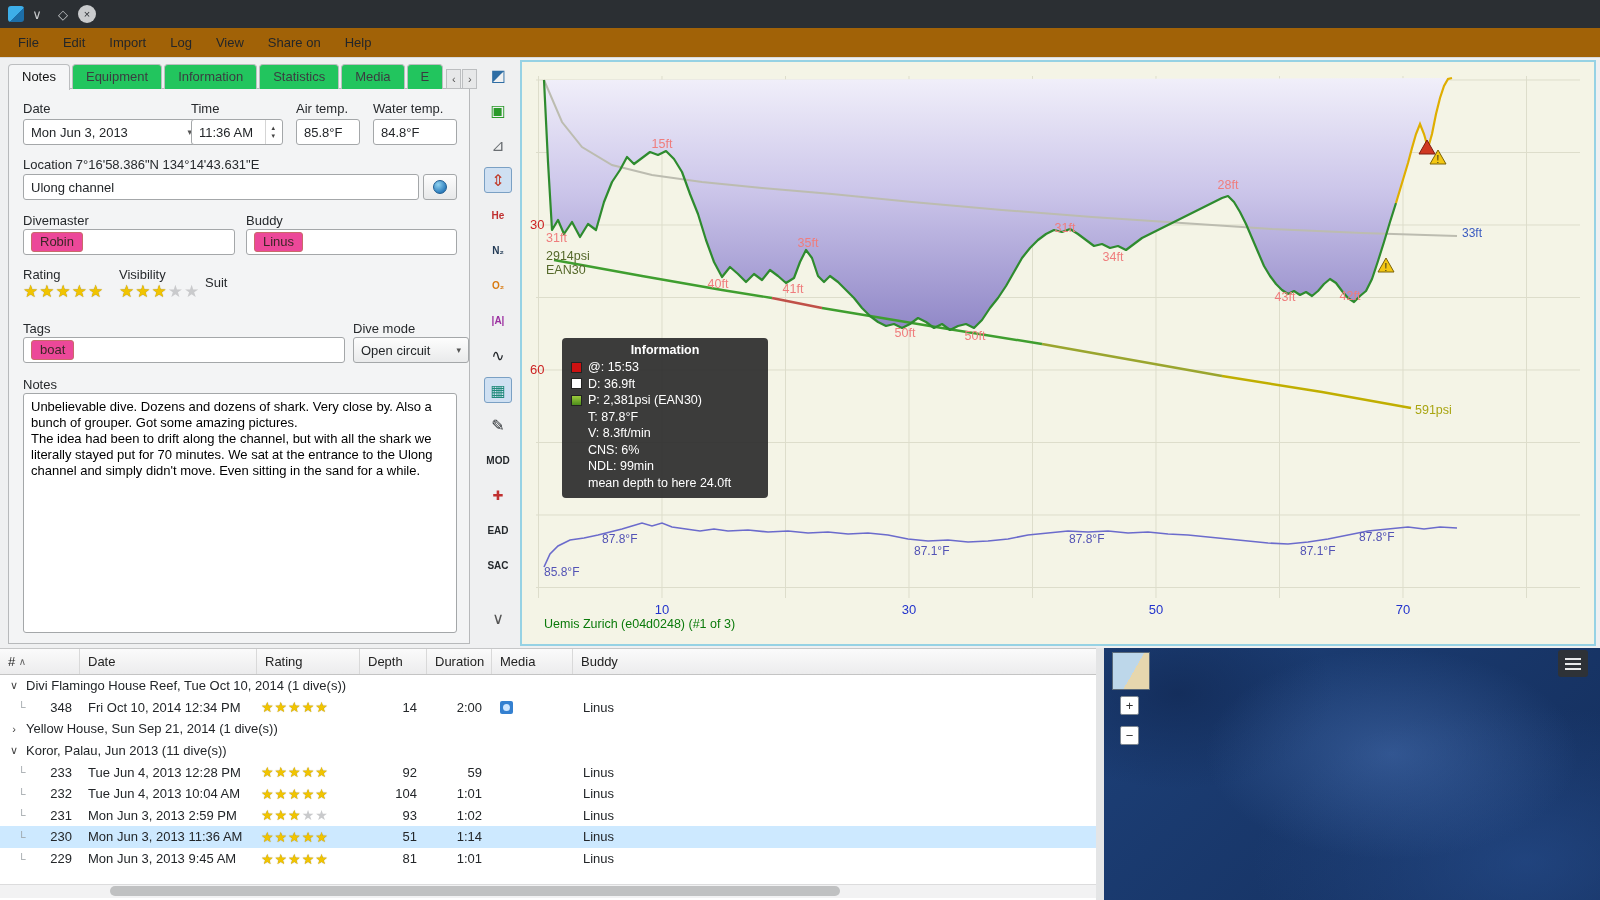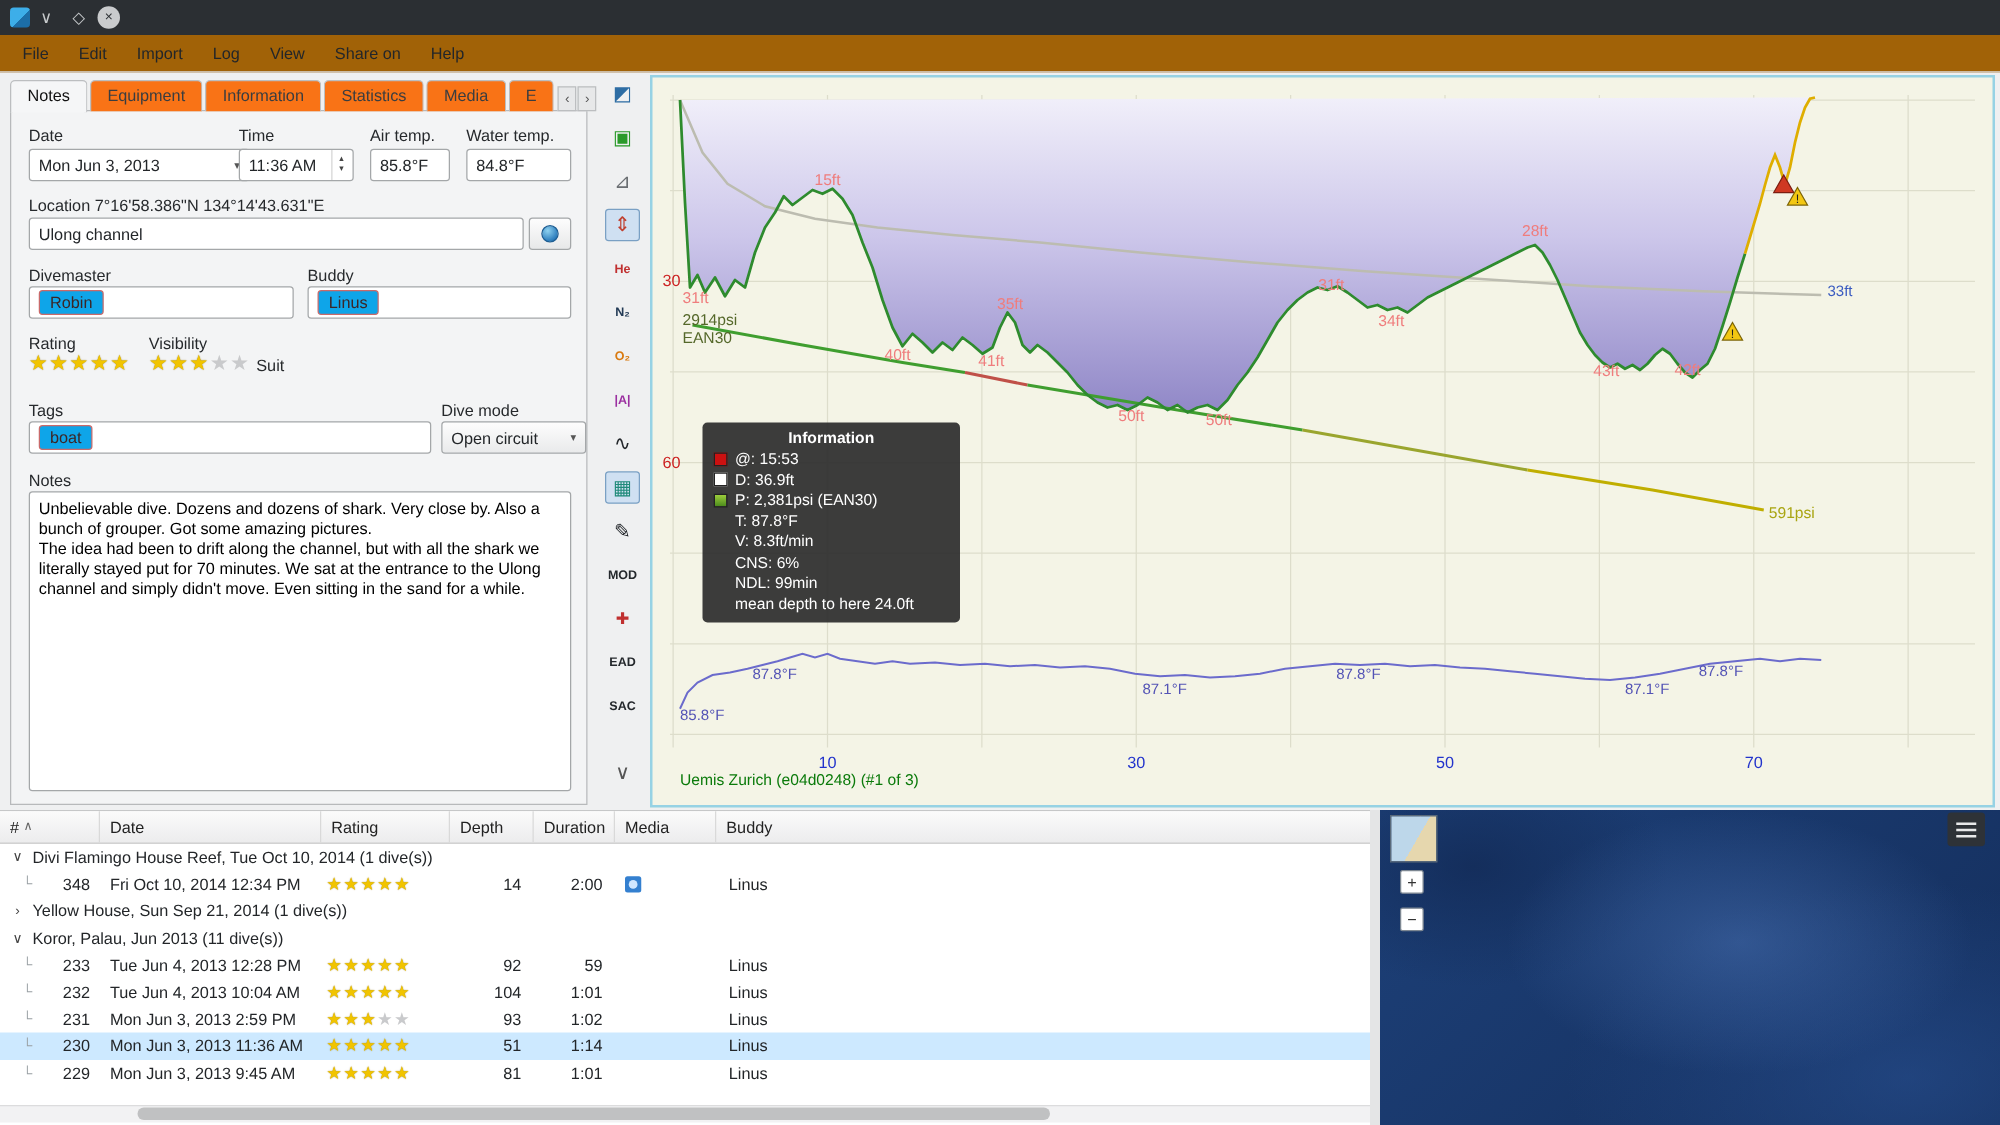--- a/index.html
+++ b/index.html
@@ -9,30 +9,30 @@
 #titlebar{position:absolute;left:0;top:0;width:1600px;height:28px;background:#2b2f33;color:#dcdfe1;display:flex;align-items:center}
 #appicon{width:16px;height:16px;margin-left:8px;border-radius:3px;background:linear-gradient(135deg,#3daee9 55%,#1c6ea8 55%);}
 #wtitle{flex:1;text-align:center;font-size:13px}
 .wctl{width:26px;text-align:center;color:#c7cacc;font-size:13px;cursor:default}
 #closebtn{width:18px;height:18px;border-radius:50%;background:#c9cbcd;color:#2b2f33;font-size:11px;line-height:18px;text-align:center;margin:0 8px 0 2px}
 
 #menubar{position:absolute;left:0;top:28px;width:1600px;height:30px;background:#a16207;border-bottom:1px solid #d9dadb;display:flex;align-items:center;padding-left:6px}
 .menu-item{padding:0 12px;height:30px;display:flex;align-items:center}
 
 #tabbar{position:absolute;left:8px;top:62px;height:27px;display:flex;align-items:flex-end;z-index:3}
-.tab{padding:4px 13px 5px;background:#f97316;border:1px solid #bcbec0;border-bottom:none;border-radius:4px 4px 0 0;margin-right:2px;color:#3a3d40}
+.tab{padding:4px 13px 5px;background:#22c55e;border:1px solid #bcbec0;border-bottom:none;border-radius:4px 4px 0 0;margin-right:2px;color:#3a3d40}
 .tab.sel{background:#f5f6f7;color:#111;position:relative;top:1px;padding-bottom:6px}
 .tscroll{width:15px;height:20px;border:1px solid #bcbec0;background:#e7e8e9;text-align:center;line-height:18px;font-size:11px;color:#555;margin-left:1px}
 
 #formpanel{position:absolute;left:8px;top:88px;width:462px;height:556px;background:#f3f4f5;border:1px solid #b7b9bb;z-index:2}
 .lbl{position:absolute;font-size:13px;color:#26292c;white-space:nowrap}
 .fld{position:absolute;background:#fff;border:1px solid #a4a7a9;border-radius:3px;height:26px;display:flex;align-items:center;padding:0 7px;overflow:hidden}
 .arr{margin-left:auto;color:#555;font-size:9px;padding-left:5px}
 .spin{margin-left:auto;display:flex;flex-direction:column;font-size:7px;color:#444;line-height:8px;border-left:1px solid #d5d5d5;padding-left:5px;height:100%;justify-content:center}
-.chip{background:#0ea5e9;border:1px solid #c96a6a;border-radius:3px;padding:1px 8px;color:#3c2626;line-height:16px}
+.chip{background:#ec4899;border:1px solid #c96a6a;border-radius:3px;padding:1px 8px;color:#3c2626;line-height:16px}
 .stars{position:absolute;font-size:17px;letter-spacing:1px;color:#f1c400;text-shadow:0 0 1px #8a6d00}
 .stars .off{color:#c9cacc;text-shadow:none}
 #notesarea{position:absolute;left:14px;top:304px;width:434px;height:240px;background:#fff;border:1px solid #a4a7a9;border-radius:3px;resize:none;font-family:"Liberation Sans","DejaVu Sans",sans-serif;font-size:13px;padding:5px 7px;line-height:16px;white-space:pre-wrap}
 .btn{background:linear-gradient(#fdfdfd,#e7e8e9);border:1px solid #a4a7a9;border-radius:3px;display:flex;align-items:center;justify-content:center}
 #globe{width:14px;height:14px;border-radius:50%;background:radial-gradient(circle at 35% 30%,#8fd2f0,#2f7fbe 70%,#1d5d92);border:1px solid #1d5d92}
 
 #ptoolbar{position:absolute;left:478px;top:62px;width:40px;display:flex;flex-direction:column;align-items:center;gap:9px}
 .ic{width:28px;height:26px;display:flex;align-items:center;justify-content:center;font-size:16px}
 .ic.txt{font-size:10px;font-weight:bold}
 .ic.active{background:#cfe0f2;border:1px solid #7aa0c4;border-radius:3px}
@@ -159,21 +159,21 @@
   <span class="lbl" style="left:237px;top:124px">Buddy</span>
   <div class="fld" style="left:14px;top:140px;width:212px">
     <span class="chip">Robin</span>
   </div>
   <div class="fld" style="left:237px;top:140px;width:211px">
     <span class="chip">Linus</span>
   </div>
 
   <span class="lbl" style="left:14px;top:178px">Rating</span>
   <span class="lbl" style="left:110px;top:178px">Visibility</span>
-  <span class="lbl" style="left:196px;top:196px">Suit</span>
+  <span class="lbl" style="left:196px;top:186px">Suit</span>
   <span class="stars" style="left:14px;top:192px"><span>★★★★★</span><span class="off"></span></span>
   <span class="stars" style="left:110px;top:192px"><span>★★★</span><span class="off">★★</span></span>
 
   <span class="lbl" style="left:14px;top:232px">Tags</span>
   <span class="lbl" style="left:344px;top:232px">Dive mode</span>
   <div class="fld" style="left:14px;top:248px;width:322px">
     <span class="chip">boat</span>
   </div>
   <div class="fld" style="left:344px;top:248px;width:116px;background:linear-gradient(#fdfdfd,#e9eaeb)">
     <span>Open circuit</span>

